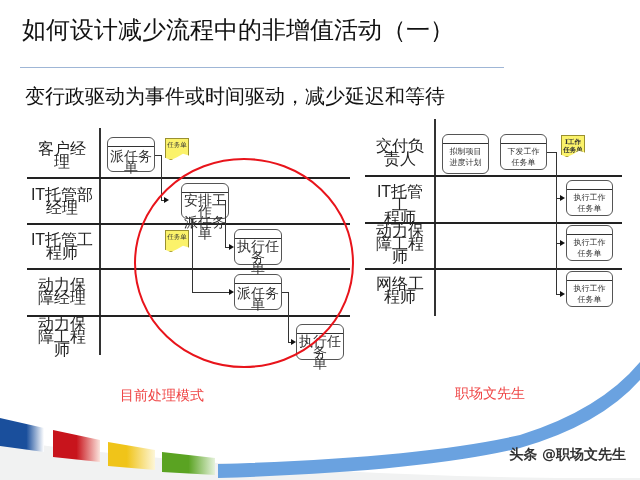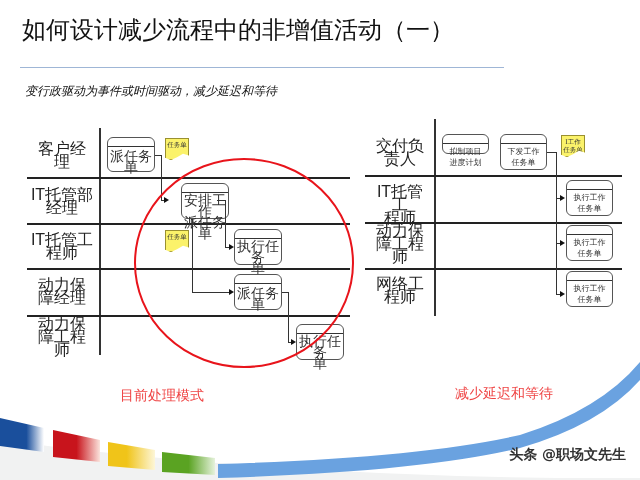--- a/index.html
+++ b/index.html
@@ -1,19 +1,19 @@
 <!DOCTYPE html>
 <html><head>
 <meta charset="utf-8">
 <style>
   html,body{margin:0;padding:0;}
   body{width:640px;height:480px;position:relative;overflow:hidden;background:#fff;font-family:"DejaVu Sans","Liberation Sans",sans-serif;color:#111;}
   .title{position:absolute;left:22px;top:14px;font-size:24px;letter-spacing:0px;color:#111;white-space:nowrap;}
   .title-rule{position:absolute;left:20px;top:67px;width:484px;height:1px;background:#9fb6d6;}
-  .subtitle{position:absolute;left:25px;top:83px;font-size:12px;color:#111;white-space:nowrap;font-style:italic;}
+  .subtitle{position:absolute;left:25px;top:83px;font-size:20px;color:#111;white-space:nowrap;}
   .hline{position:absolute;height:1.5px;background:#222;}
   .vline{position:absolute;width:1.5px;background:#333;}
   .lane-label{position:absolute;font-size:16px;line-height:13px;text-align:center;color:#222;font-family:"DejaVu Serif","Liberation Serif",serif;}
   .lane-label.bold{font-family:Liberation Sans, sans-serif;}
   .proc{position:absolute;border:1px solid #555;border-radius:6px;background:#fff;box-sizing:border-box;}
   .proc .bar{position:absolute;left:0;right:0;top:8px;height:1px;background:#333;}
   .proc .txt{position:absolute;left:0;right:0;top:11px;font-size:14px;line-height:11px;text-align:center;color:#333;font-family:"DejaVu Serif","Liberation Serif",serif;}
   .doc{position:absolute;background:#fbf26a;border:1px solid #9a9030;font-size:6.5px;line-height:8px;text-align:center;color:#333;box-sizing:border-box;padding-top:2px;font-family:"DejaVu Serif","Liberation Serif",serif;clip-path:polygon(0 0,100% 0,100% 80%,75% 72%,50% 88%,25% 100%,0 90%);}
   .conn{position:absolute;background:#333;}
   .arrow{position:absolute;width:0;height:0;border-top:3px solid transparent;border-bottom:3px solid transparent;border-left:5px solid #111;}
@@ -109,31 +109,31 @@
   <div class="lane-label" style="left:370px;top:139px;width:60px;white-space:pre-line;">交付负
 责人</div>
   <div class="lane-label bold" style="left:370px;top:185px;width:60px;white-space:pre-line;">IT托管工
 程师</div>
   <div class="lane-label" style="left:370px;top:224px;width:60px;white-space:pre-line;">动力保
 障工程
 师</div>
   <div class="lane-label" style="left:370px;top:277px;width:60px;white-space:pre-line;">网络工
 程师</div>
 
-  <div class="proc" style="left:442px;top:134px;width:47px;height:20px;">
+  <div class="proc" style="left:442px;top:134px;width:47px;height:40px;">
       <div class="bar"></div>
       <div class="txt" style="font-size:8px;white-space:pre-line;">拟制项目
 进度计划</div>
     </div>
   <div class="proc" style="left:500px;top:134px;width:47px;height:36px;">
       <div class="bar"></div>
       <div class="txt" style="font-size:8px;white-space:pre-line;">下发工作
 任务单</div>
     </div>
-  <div class="doc" style="left:561px;top:135px;width:24px;height:22px;">I工作
+  <div class="doc" style="left:561px;top:135px;width:24px;height:22px;font-weight:bold;">I工作
 任务单</div>
 
   <div class="proc" style="left:566px;top:180px;width:47px;height:36px;">
       <div class="bar"></div>
       <div class="txt" style="font-size:8px;white-space:pre-line;">执行工作
 任务单</div>
     </div>
   <div class="proc" style="left:566px;top:225px;width:47px;height:36px;">
       <div class="bar"></div>
       <div class="txt" style="font-size:8px;white-space:pre-line;">执行工作
@@ -147,21 +147,21 @@
 
   <div class="conn" style="left:547px;top:152px;width:9px;height:1px;"></div>
   <div class="conn" style="left:556px;top:152px;width:1px;height:142px;"></div>
   <div class="conn" style="left:556px;top:198px;width:5px;height:1px;"></div>
   <div class="arrow" style="left:560px;top:195px;"></div>
   <div class="conn" style="left:556px;top:243px;width:5px;height:1px;"></div>
   <div class="arrow" style="left:560px;top:240px;"></div>
   <div class="conn" style="left:556px;top:294px;width:5px;height:1px;"></div>
   <div class="arrow" style="left:560px;top:291px;"></div>
 
-  <div class="caption" style="left:455px;top:385px;">减少延迟和等待</div>
+  <div class="caption" style="left:455px;top:385px;">职场文先生</div>
 </div>
 
 <svg class="overlay" width="640" height="480">
   <defs>
     <linearGradient id="gBlue" x1="0" x2="1">
         <stop offset="0" stop-color="#1a4f9c"></stop>
         <stop offset="0.6" stop-color="#1a4f9c"></stop>
         <stop offset="1" stop-color="#ffffff"></stop>
       </linearGradient>
     <linearGradient id="gRed" x1="0" x2="1">

